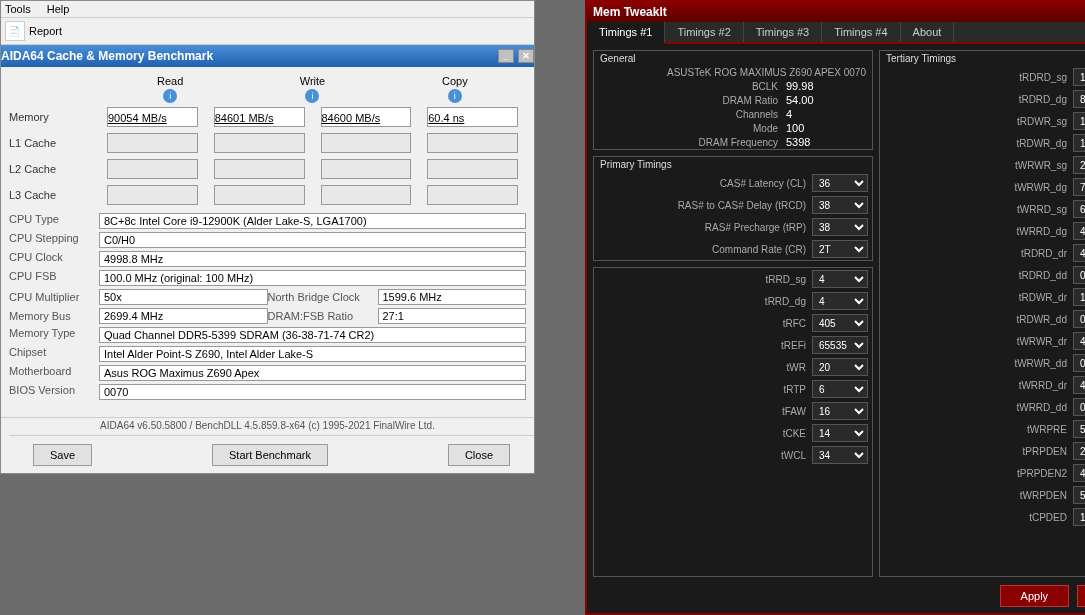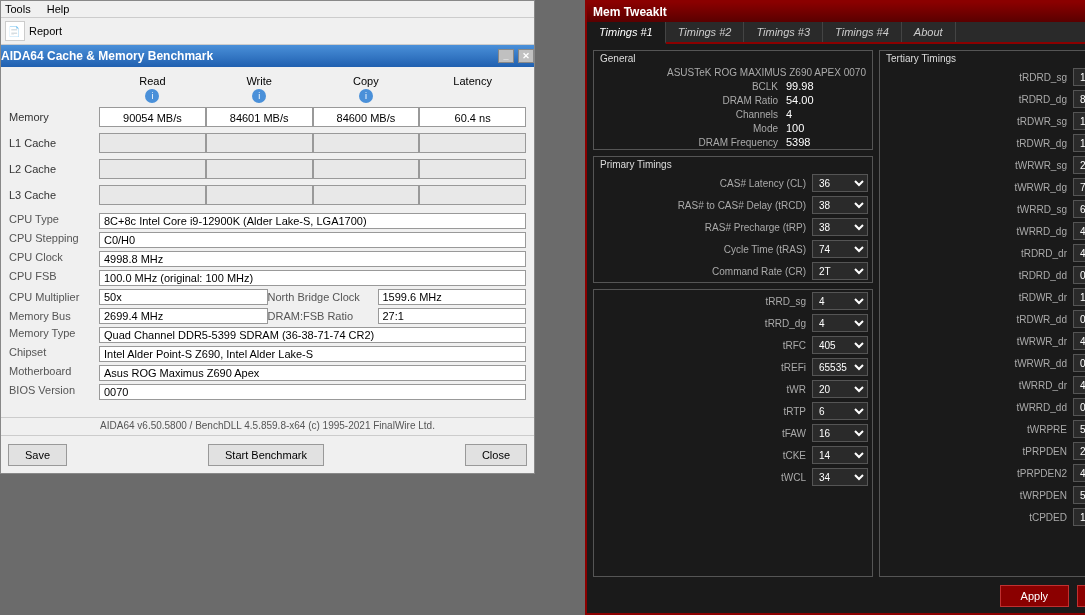--- a/index.html
+++ b/index.html
@@ -87,27 +87,28 @@
       align-items: center;
       margin-bottom: 6px;
     }
     .bench-row-label {
       width: 90px;
       font-size: 11px;
       color: #333;
     }
     .bench-val-box {
       flex: 1;
-      margin: 0 0;
+      margin: 0 8px;
       height: 20px;
       background: white;
       border: 1px solid #999;
-      text-align: center;
+      text-align: left;
       line-height: 20px;
       font-size: 11px;
+      text-decoration: underline;
     }
     .bench-val-box.empty { background: #e8e8e8; }
 
     
     .sysinfo-grid {
       margin-top: 8px;
     }
     .sysinfo-row {
       display: flex;
       align-items: flex-start;
@@ -141,26 +142,26 @@
       left: 0; right: 0;
       background: #f0f0f0;
       border-top: 1px solid #ccc;
       padding: 2px 8px;
       font-size: 10px;
       color: #555;
       text-align: center;
     }
     .bench-buttons {
       position: absolute;
-      bottom: 0; left: 0; right: 0;
+      bottom: 0; left: 8px; right: 0;
       height: 38px;
       background: #f0f0f0;
       border-top: 1px solid #ccc;
       display: flex; align-items: center; justify-content: space-between;
-      padding: 0 7px;
+      padding: 0 24px;
     }
     .bench-btn {
       background: #e1e1e1;
       border: 1px solid #999;
       padding: 4px 16px;
       font-size: 11px;
       cursor: pointer;
     }
 
     
@@ -196,21 +197,20 @@
       display: flex;
       background: #2a2a2a;
       border-bottom: 2px solid #8b0000;
     }
     .mem-tab {
       padding: 4px 12px;
       font-size: 11px;
       color: #ccc;
       cursor: pointer;
       border-right: 1px solid #444;
-      font-style: italic;
     }
     .mem-tab.active {
       background: #1a1a1a;
       color: white;
       border-bottom: 2px solid #1a1a1a;
       margin-bottom: -2px;
     }
 
     .mem-body {
       display: flex;
@@ -346,23 +346,20 @@
         <span class="info-circle">i</span>
       </div>
       <div class="bench-col-header">
         <span>Write</span>
         <span class="info-circle">i</span>
       </div>
       <div class="bench-col-header">
         <span>Copy</span>
         <span class="info-circle">i</span>
       </div>
-      <div class="bench-col-header">
-        <span>Latency</span>
-      </div>
     </div>
 
     <div class="bench-row">
       <div class="bench-row-label">Memory</div>
       <div class="bench-val-box">90054 MB/s</div>
       <div class="bench-val-box">84601 MB/s</div>
       <div class="bench-val-box">84600 MB/s</div>
       <div class="bench-val-box">60.4 ns</div>
     </div>
 
@@ -521,26 +518,20 @@
             <option>38</option>
           </select>
         </div>
         <div class="mem-timing-row">
           <div class="mem-timing-label">RAS# Precharge (tRP)</div>
           <select class="mem-timing-select">
             <option>38</option>
           </select>
         </div>
         <div class="mem-timing-row">
-          <div class="mem-timing-label">Cycle Time (tRAS)</div>
-          <select class="mem-timing-select">
-            <option>74</option>
-          </select>
-        </div>
-        <div class="mem-timing-row">
           <div class="mem-timing-label">Command Rate (CR)</div>
           <select class="mem-timing-select">
             <option>2T</option>
           </select>
         </div>
       </div>
 
       <div class="mem-section" style="flex:1">
         <div class="mem-timing-row">
           <div class="mem-timing-label">tRRD_sg</div>

